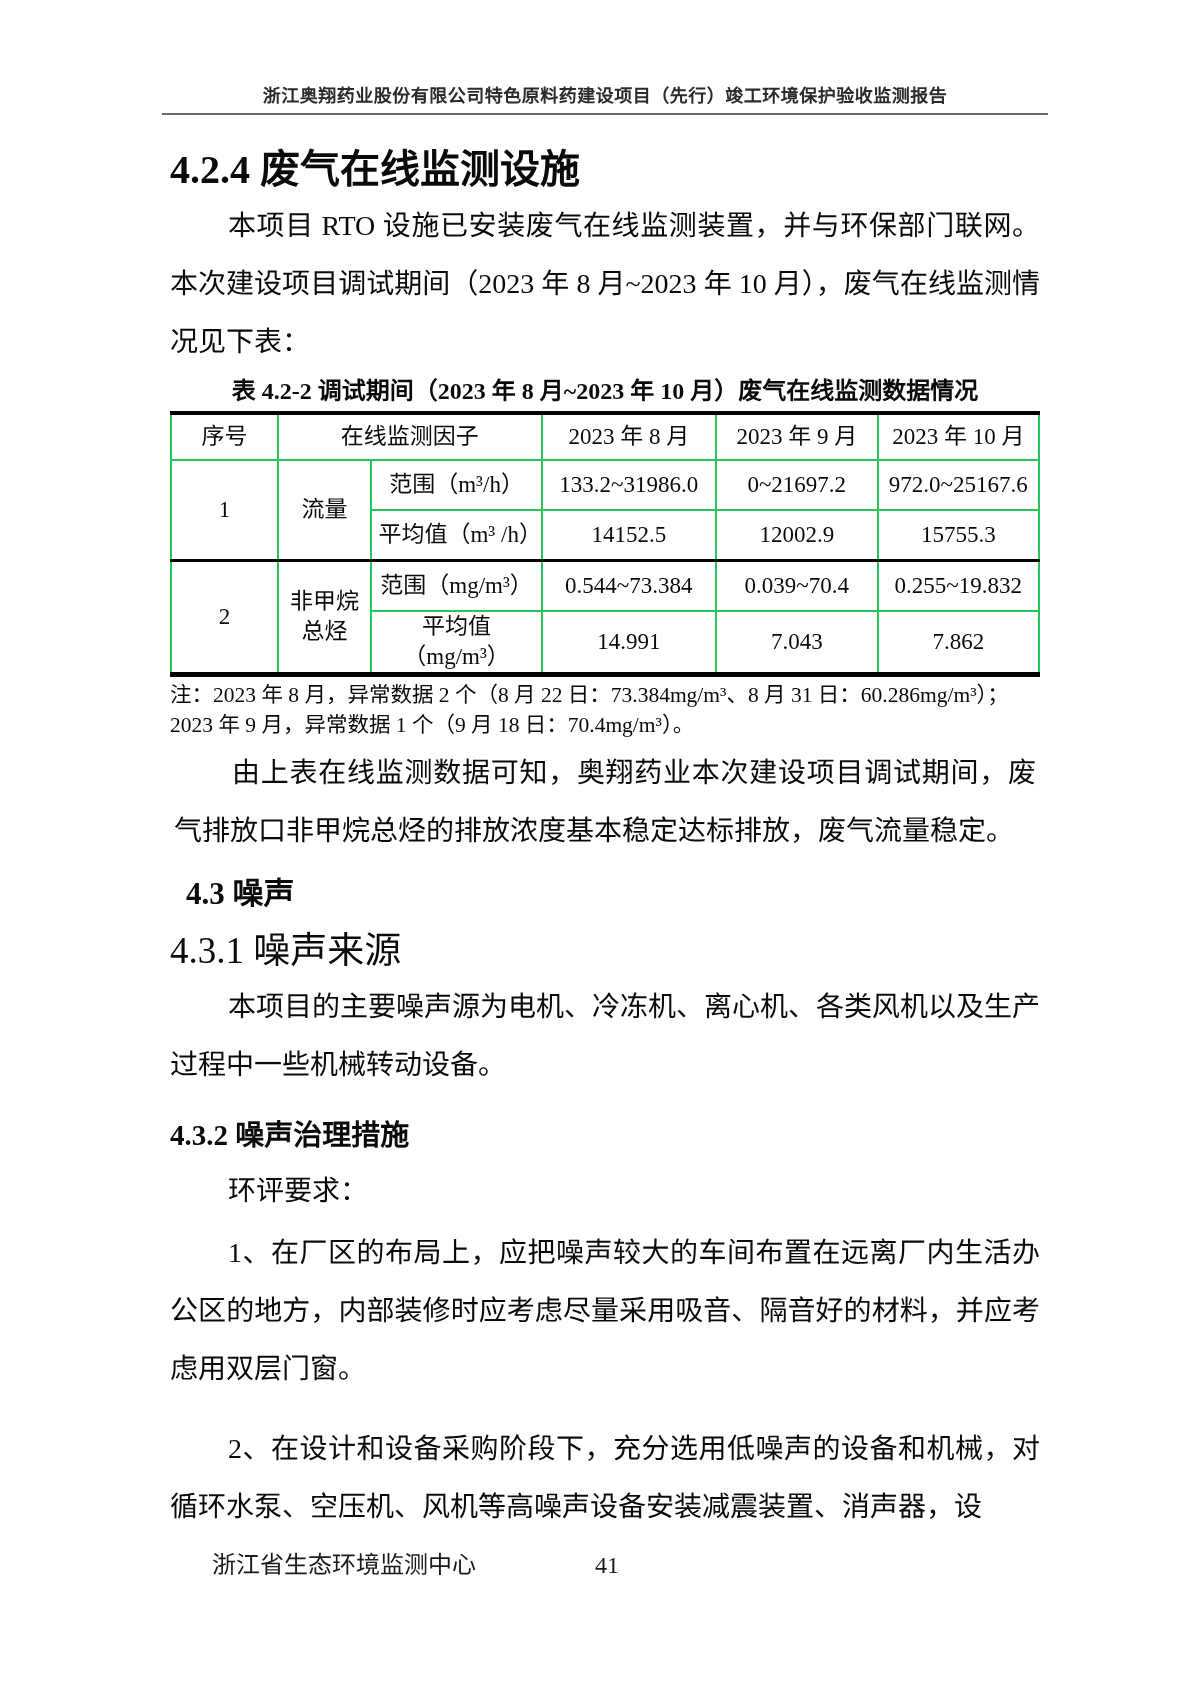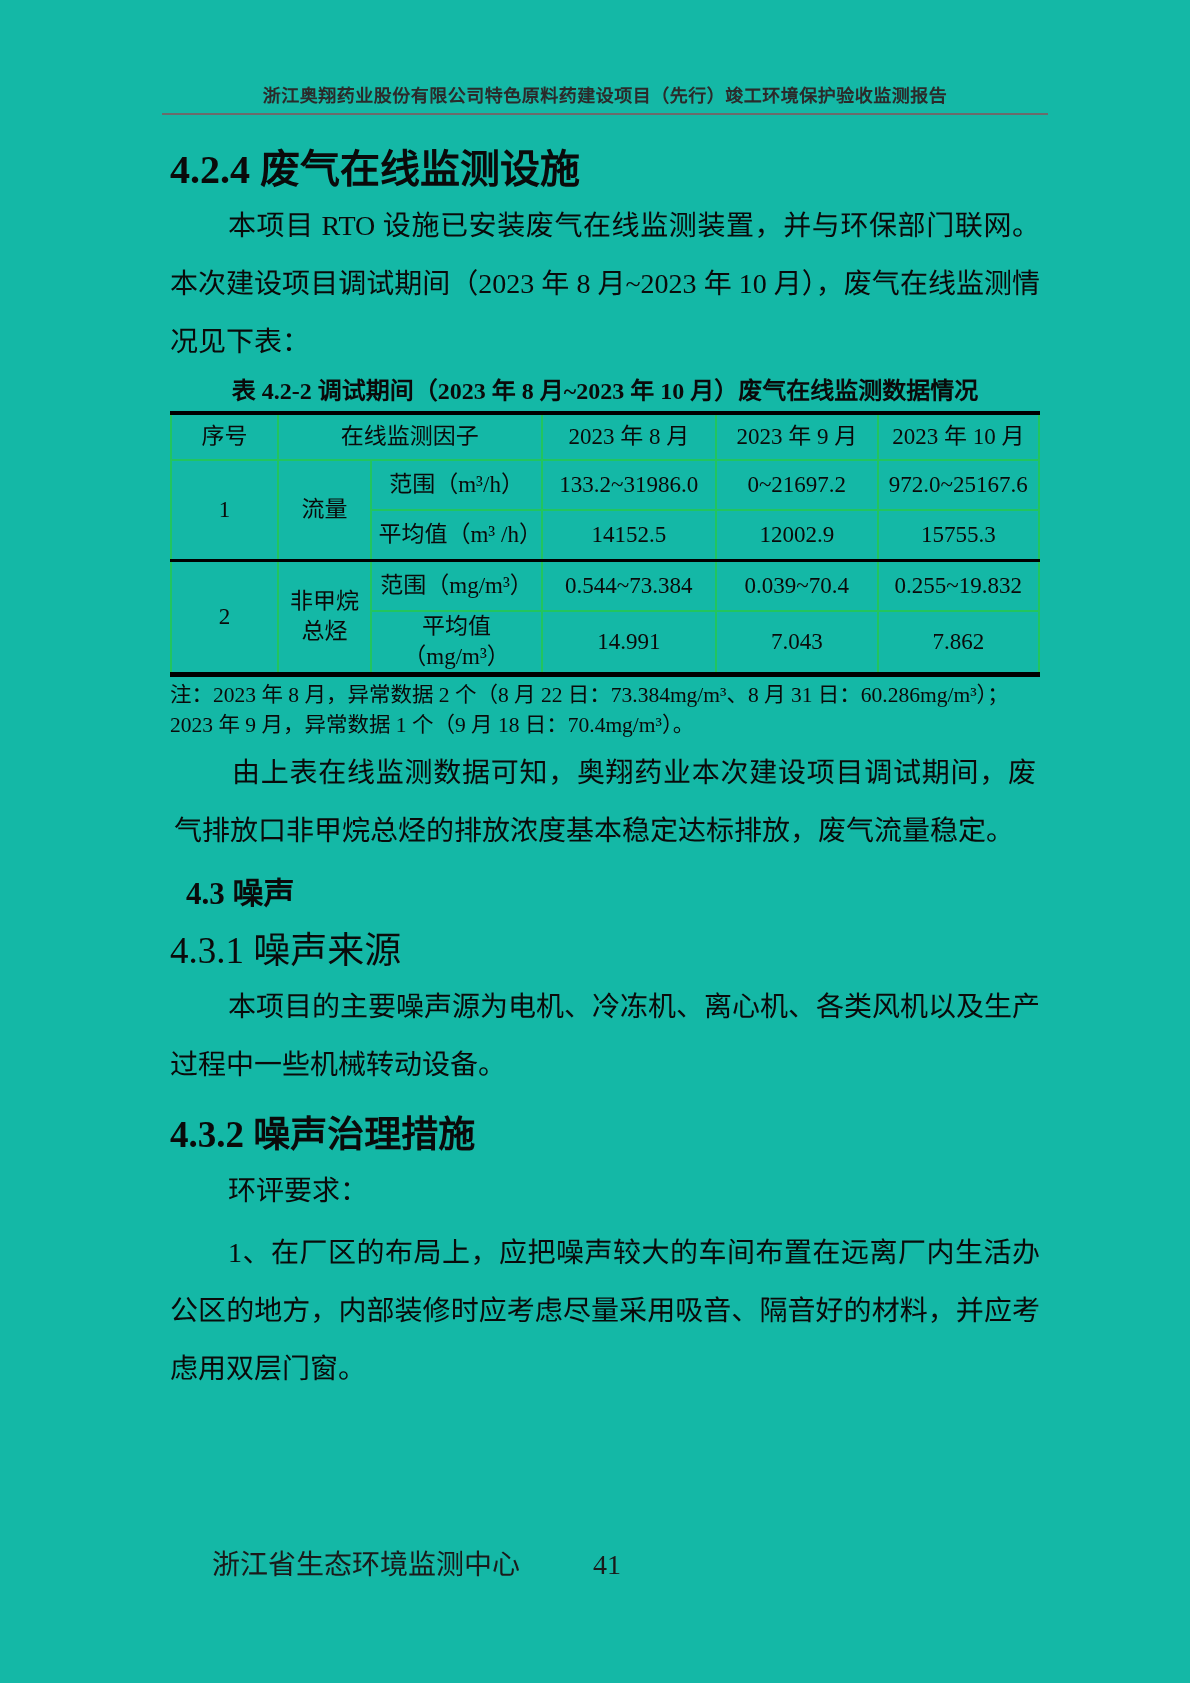--- a/index.html
+++ b/index.html
@@ -1,20 +1,20 @@
 <!DOCTYPE html>
 <html lang="zh-CN"><head>
 <meta charset="utf-8">
 <style>
   html,body{margin:0;padding:0;background:#e8e8e8;}
   .page{
     position:relative;
     width:1190px;height:1683px;
     margin:0 auto;
-    background:#14b8a6;
+    background:#ffffff;
     box-sizing:border-box;
     padding:84px 150px 0 170px;
     overflow:hidden;
     font-family:"Liberation Serif","DejaVu Serif",serif;
     color:#0a0a0a;
   }
   .running-header{width:100%;}
   .running-header .hdr-title{
     text-align:center;
     font-size:18px;
@@ -24,21 +24,21 @@
     letter-spacing:0.5px;
   }
   .hdr-rule{
     margin:5px -8px 0 -8px;
     border-bottom:2px solid #6b6b6b;
     height:0;
   }
   h1.sec-h1{font-size:40px;line-height:38px;margin:36px 0 0 0;font-weight:bold;}
   h2.sec-h2{font-size:31px;line-height:40px;margin:14px 0 0 16px;font-weight:bold;}
   h3.sec-h3{font-size:37px;line-height:38px;margin:18px 0 8px 0;font-weight:normal;}
-  h3.sec-h3b{font-size:37px;line-height:38px;margin:22px 0 0 0;font-weight:bold;}
+  h3.sec-h3b{font-size:29px;line-height:38px;margin:22px 0 0 0;font-weight:bold;}
   p.body{
     font-size:28px;
     line-height:58px;
     text-align:justify;
     text-justify:inter-ideograph;
     text-indent:58px;
     margin:8px 0 0 0;
   }
   p.body.tight{margin:4px;}
   p.body.gap{margin:22px 0 0 0;}
@@ -83,21 +83,21 @@
     line-height:30px;
     text-align:justify;
     text-justify:inter-ideograph;
   }
   .tbl-note .note-line{display:block;}
   .page-footer{
     position:absolute;
     top:1552px;
     left:0;right:0;
     height:28px;
-    font-size:28px;
+    font-size:24px;
     line-height:26px;
     color:#1a1a1a;
   }
   .footer-org{position:absolute;left:212px;top:0;}
   .footer-page{position:absolute;left:50%;top:0;transform:translateX(-50%);margin-left:12px;}
 </style>
 </head>
 <body>
 
 <div class="page">
@@ -173,19 +173,20 @@
   <h3 class="sec-h3">4.3.1 噪声来源</h3>
 
   <p class="body p3gap">本项目的主要噪声源为电机、冷冻机、离心机、各类风机以及生产过程中一些机械转动设备。</p>
 
   <h3 class="sec-h3b">4.3.2 噪声治理措施</h3>
 
   <p class="body">环评要求：</p>
 
   <p class="body small-gap">1、在厂区的布局上，应把噪声较大的车间布置在远离厂内生活办公区的地方，内部装修时应考虑尽量采用吸音、隔音好的材料，并应考虑用双层门窗。</p>
 
+  <p class="body gap">2、在设计和设备采购阶段下，充分选用低噪声的设备和机械，对循环水泵、空压机、风机等高噪声设备安装减震装置、消声器，设</p>
 
   <div class="page-footer">
     <span class="footer-org">浙江省生态环境监测中心</span>
     <span class="footer-page">41</span>
   </div>
 
 </div>
 
 </body></html>

